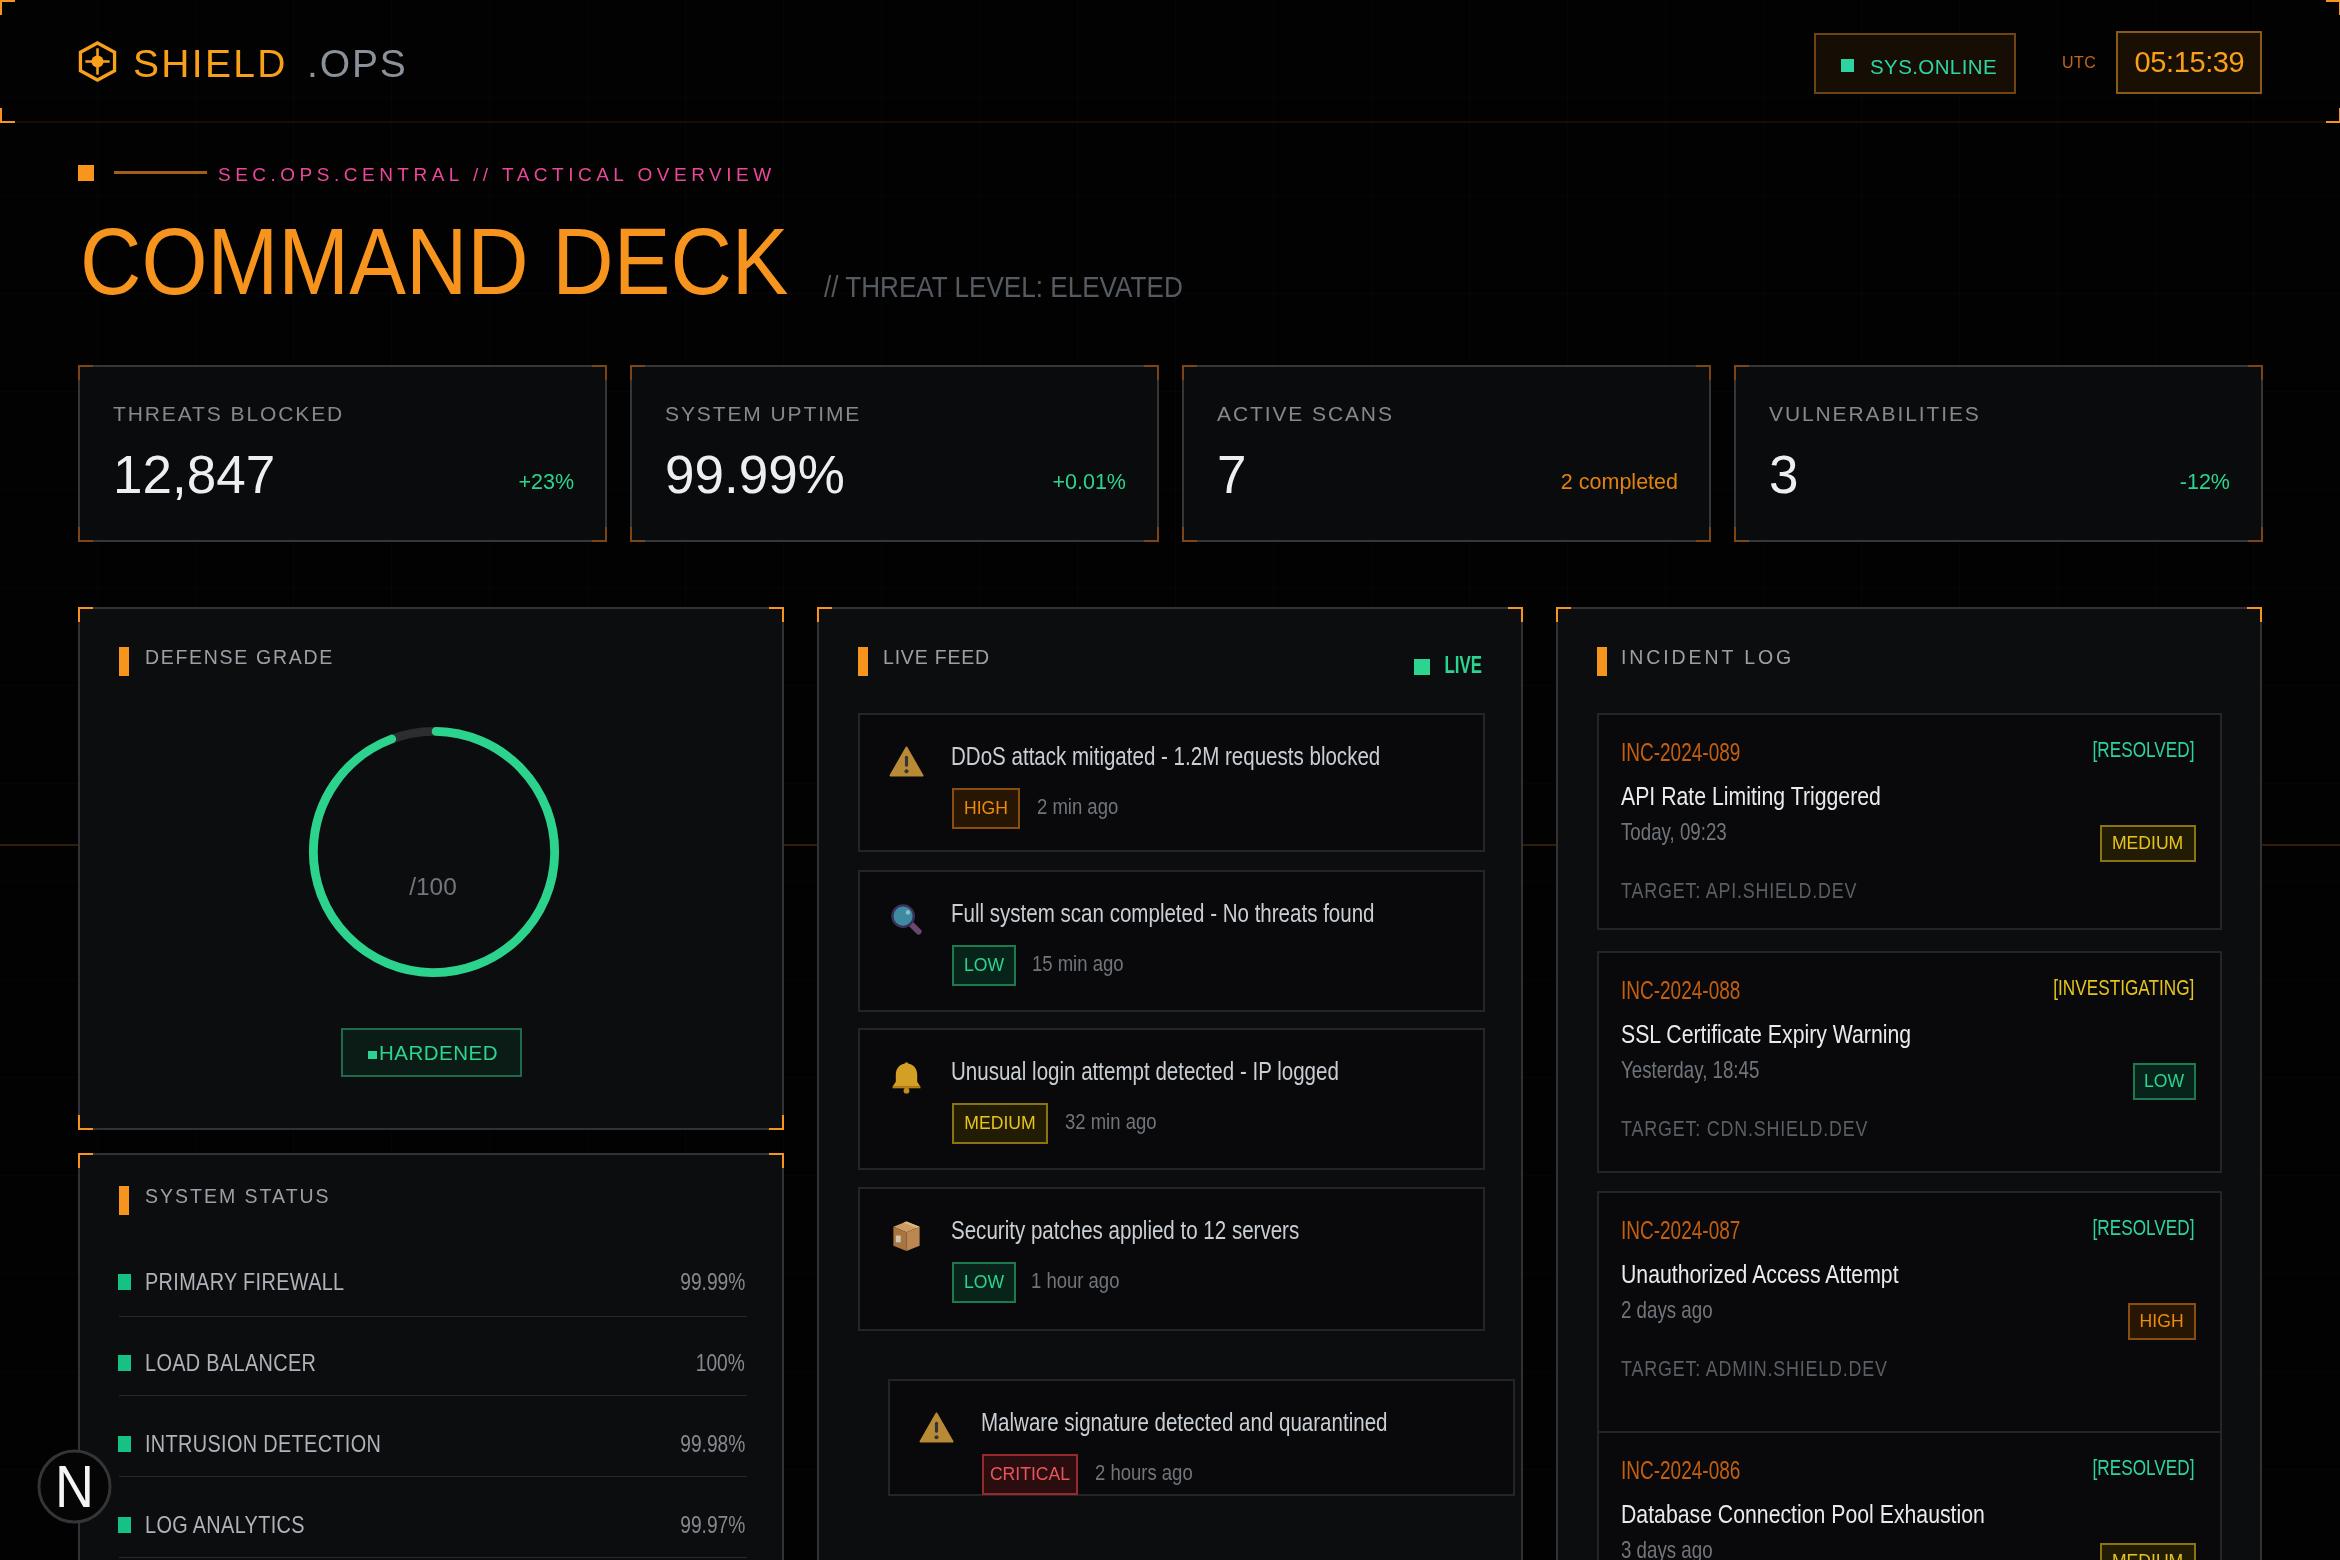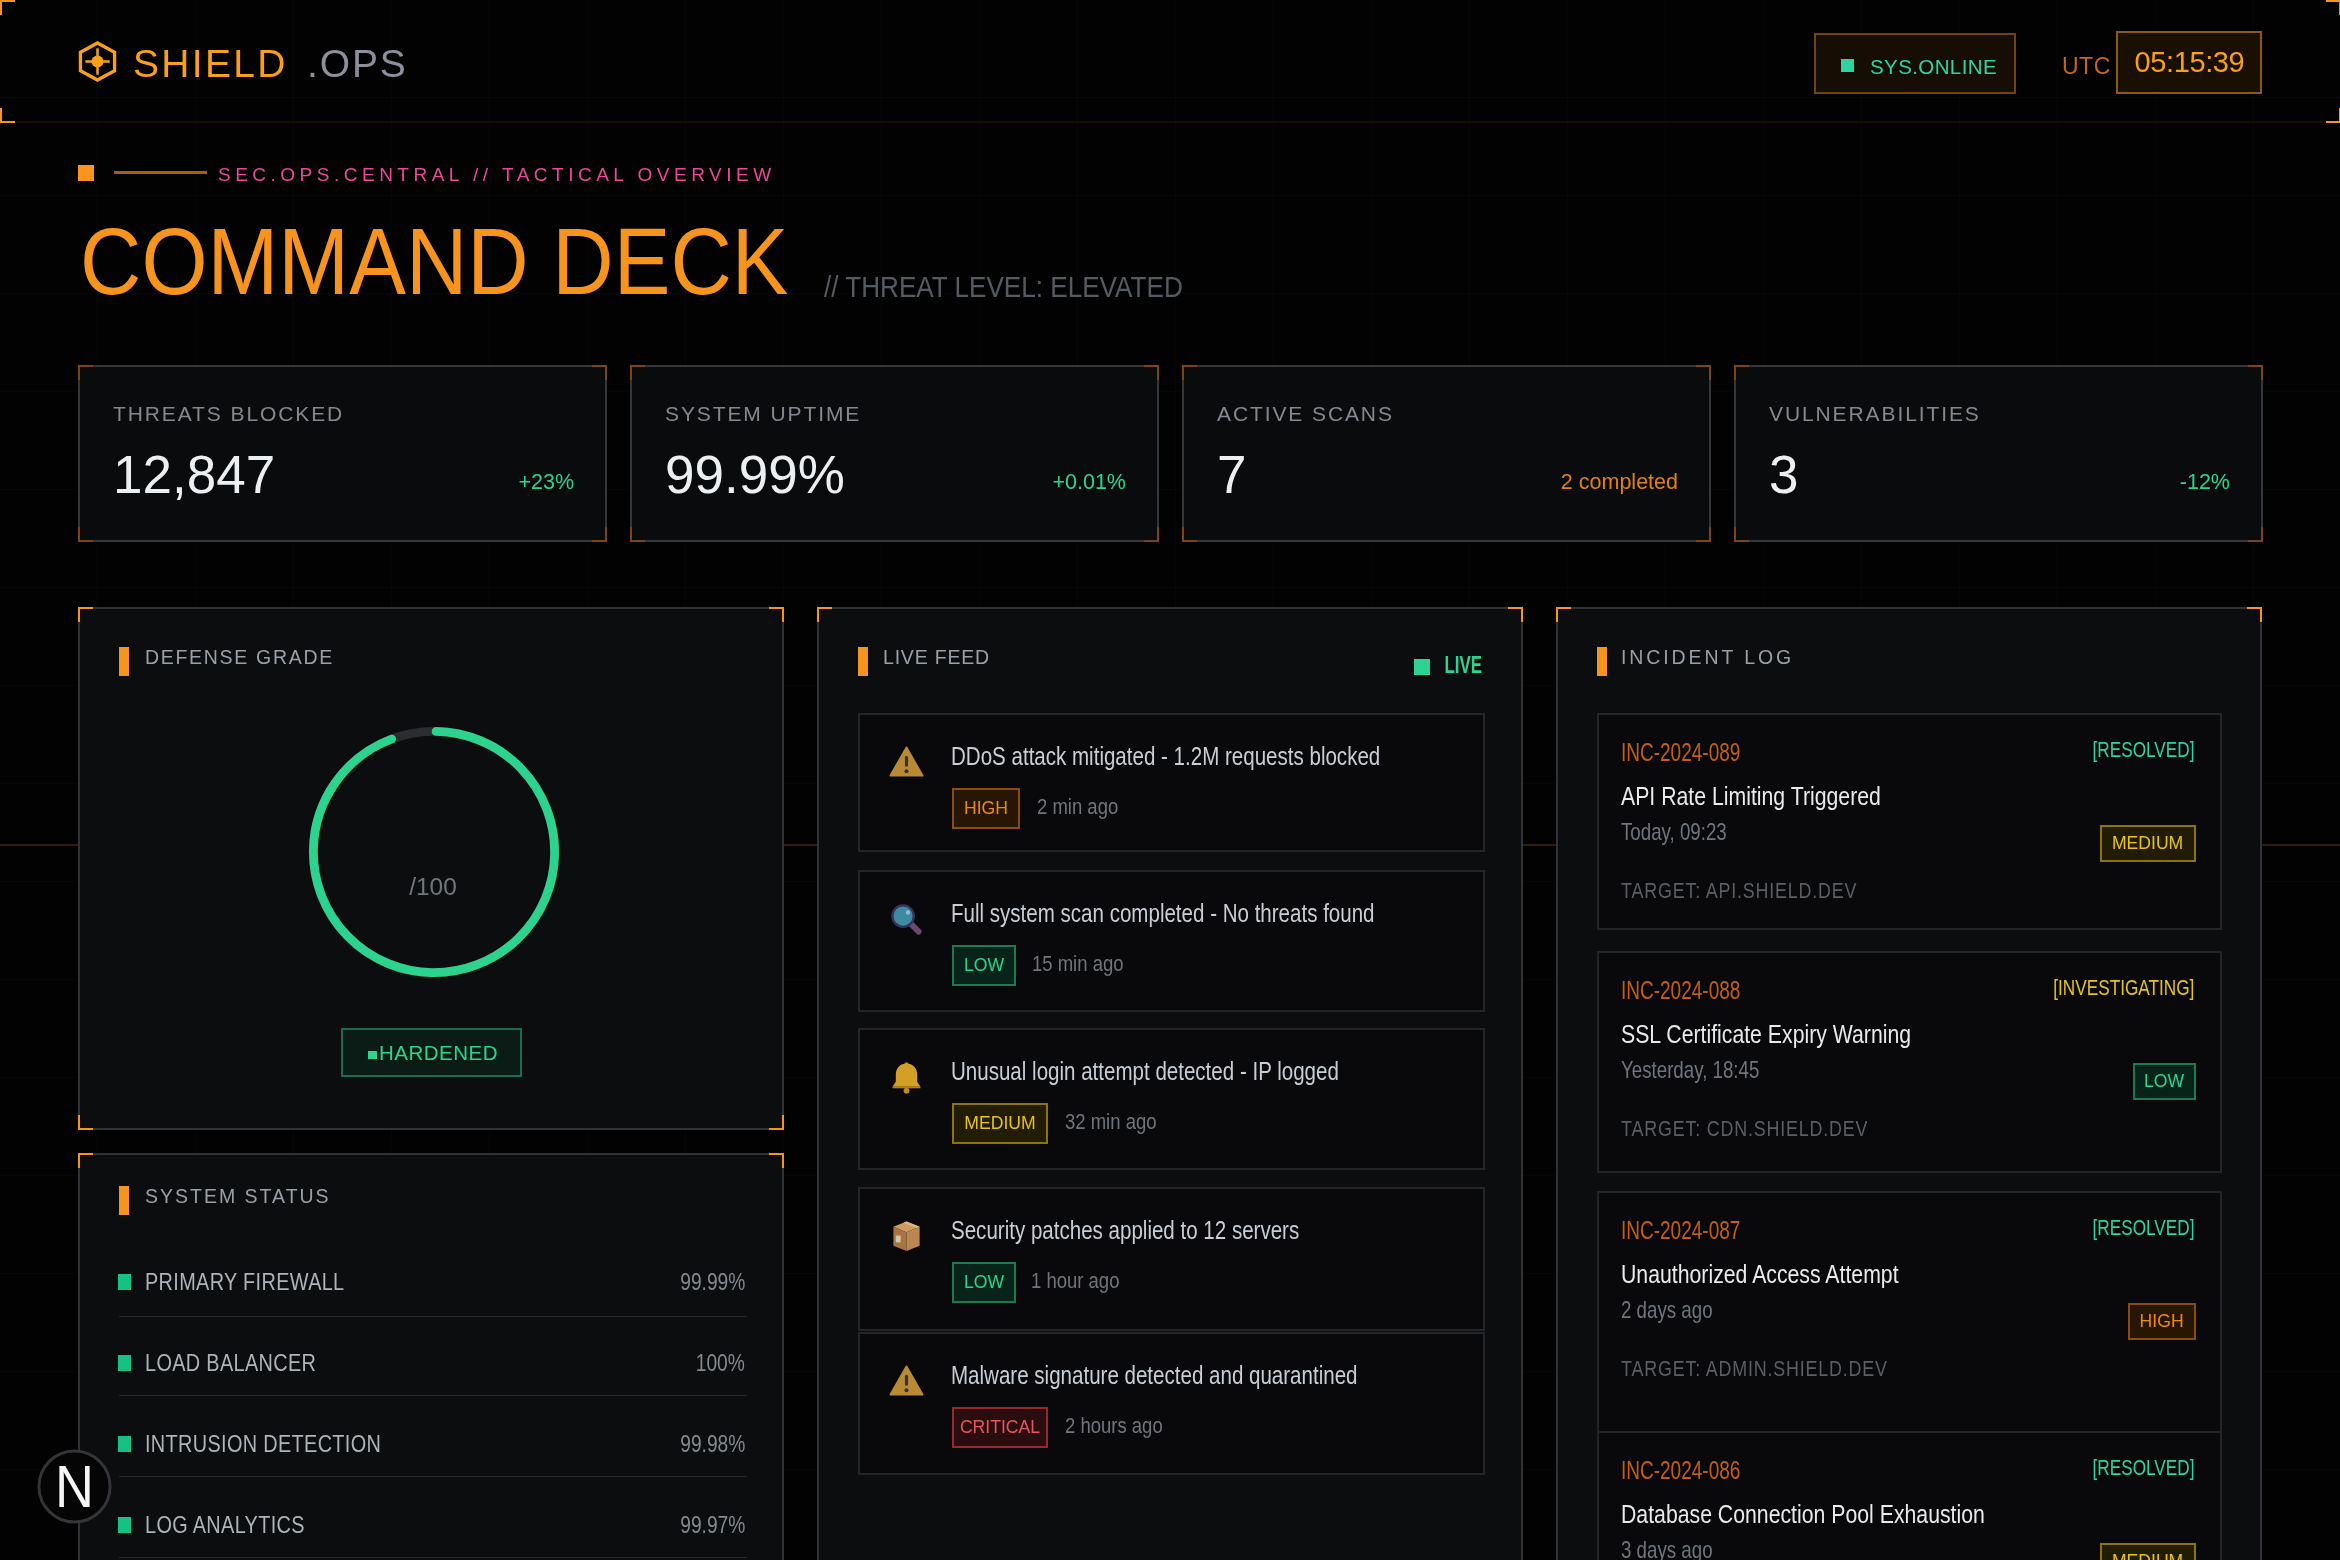--- a/index.html
+++ b/index.html
@@ -29,21 +29,21 @@
 #header { position:absolute; left:0; top:0; width:2341px; height:123px;
   border-bottom:2px solid #190d02; z-index:2;padding-left:39px; }
 #logo-hex { position:absolute; left:78px; top:41px; }
 #logo-shield { position:absolute; left:133px; top:44px; font-size:39px; color:#f9a01b;
   letter-spacing:2.3px; line-height:1; }
 #logo-ops { color:#8b919a; letter-spacing:1.8px; margin-left:6.8px; }
 #sysonline { position:absolute; left:1814px; top:33px; width:202px; height:61px;
   border:2px solid #6e4412; background:#160e04; }
 #sysonline .sq { position:absolute; left:25px; top:24.4px; width:12.7px; height:12.7px; background:#2dd49f; }
 #sysonline .tx { position:absolute; left:54px; top:21.5px; font-size:20.5px; color:#2ed4a4; letter-spacing:0.4px; line-height:1; }
-#utc { position:absolute; left:2062px; top:55px; font-size:23px; color:#c2661b; letter-spacing:0.5px; line-height:1; }
+#utc { position:absolute; left:2062px; top:55px; font-size:16px; color:#c2661b; letter-spacing:0.5px; line-height:1; }
 #clockbox { position:absolute; left:2116px; top:31px; width:146px; height:63px;
   border:2px solid #8a5a1a; background:#190f03; }
 #clockbox .tx { position:absolute; left:16.6px; top:14.6px; font-size:29px; color:#f9a01b; letter-spacing:-0.4px; line-height:1; }
 
 
 #bc-sq { position:absolute; left:78px; top:165px; width:15.6px; height:15.6px; background:#f9941d; }
 #bc-line { position:absolute; left:114px; top:171px; width:93px; height:2.9px; background:#a35f15; }
 #bc-text { position:absolute; left:218px; top:165px; font-size:19px; color:#ec4899; letter-spacing:4.5px; line-height:1; }
 #h1 { position:absolute; left:80px; top:214px; font-size:95px; color:#f7941e;
   line-height:1; white-space:nowrap; transform-origin:left top; transform:scaleX(0.895); }
@@ -258,21 +258,21 @@
         <polygon points="18,2.5 31.5,8 18,13.5 4.5,8" fill="#ce9c62"></polygon>
         <polygon points="4.5,8 18,13.5 18,33 4.5,27.5" fill="#a8743f"></polygon>
         <polygon points="31.5,8 18,13.5 18,33 31.5,27.5" fill="#bb8650"></polygon>
         <polygon points="14.8,3.8 28.3,9.3 31.5,8 18,2.5" fill="#e0b67f"></polygon>
         <rect x="7" y="17" width="5" height="7" fill="#d8d3c8" opacity="0.85"></rect>
       </svg>
     <div class="ftitle">Security patches applied to 12 servers</div>
     <div class="fbadge b-low" style="width:64px;">LOW</div>
     <div class="ftime" style="left:171px;">1 hour ago</div>
   </div>
-  <div class="fitem" style="top:723px;height:143px;">
+  <div class="fitem" style="top:770px;height:117px;margin-left:30px;">
     <svg class="fico" width="35" height="33" viewBox="0 0 36 34">
         <path d="M18 2.5 L34.5 31.5 H1.5 Z" fill="#b98a34" stroke="#b98a34" stroke-width="2" stroke-linejoin="round"></path>
         <rect x="16.4" y="11" width="3.2" height="11.5" rx="1.6" fill="#343344"></rect>
         <circle cx="18" cy="27" r="2.1" fill="#343344"></circle>
       </svg>
     <div class="ftitle">Malware signature detected and quarantined</div>
     <div class="fbadge b-crit" style="width:96px;">CRITICAL</div>
     <div class="ftime" style="left:205px;">2 hours ago</div>
   </div>
 </div>

